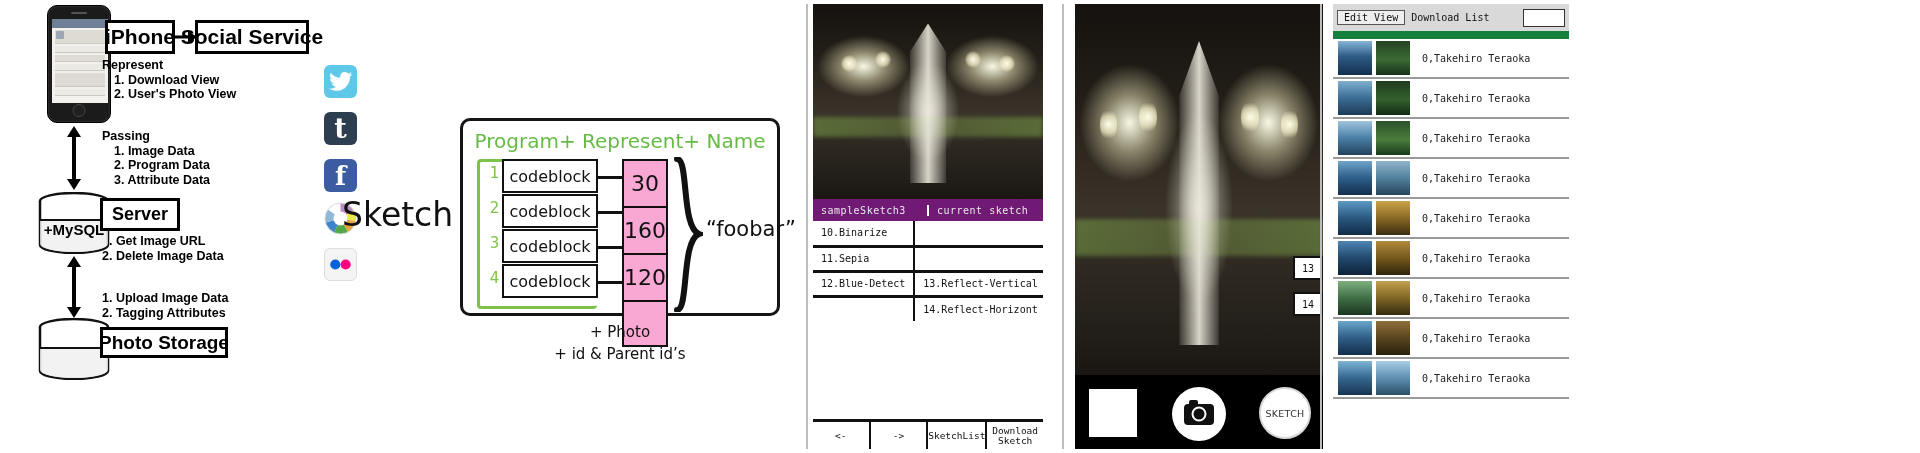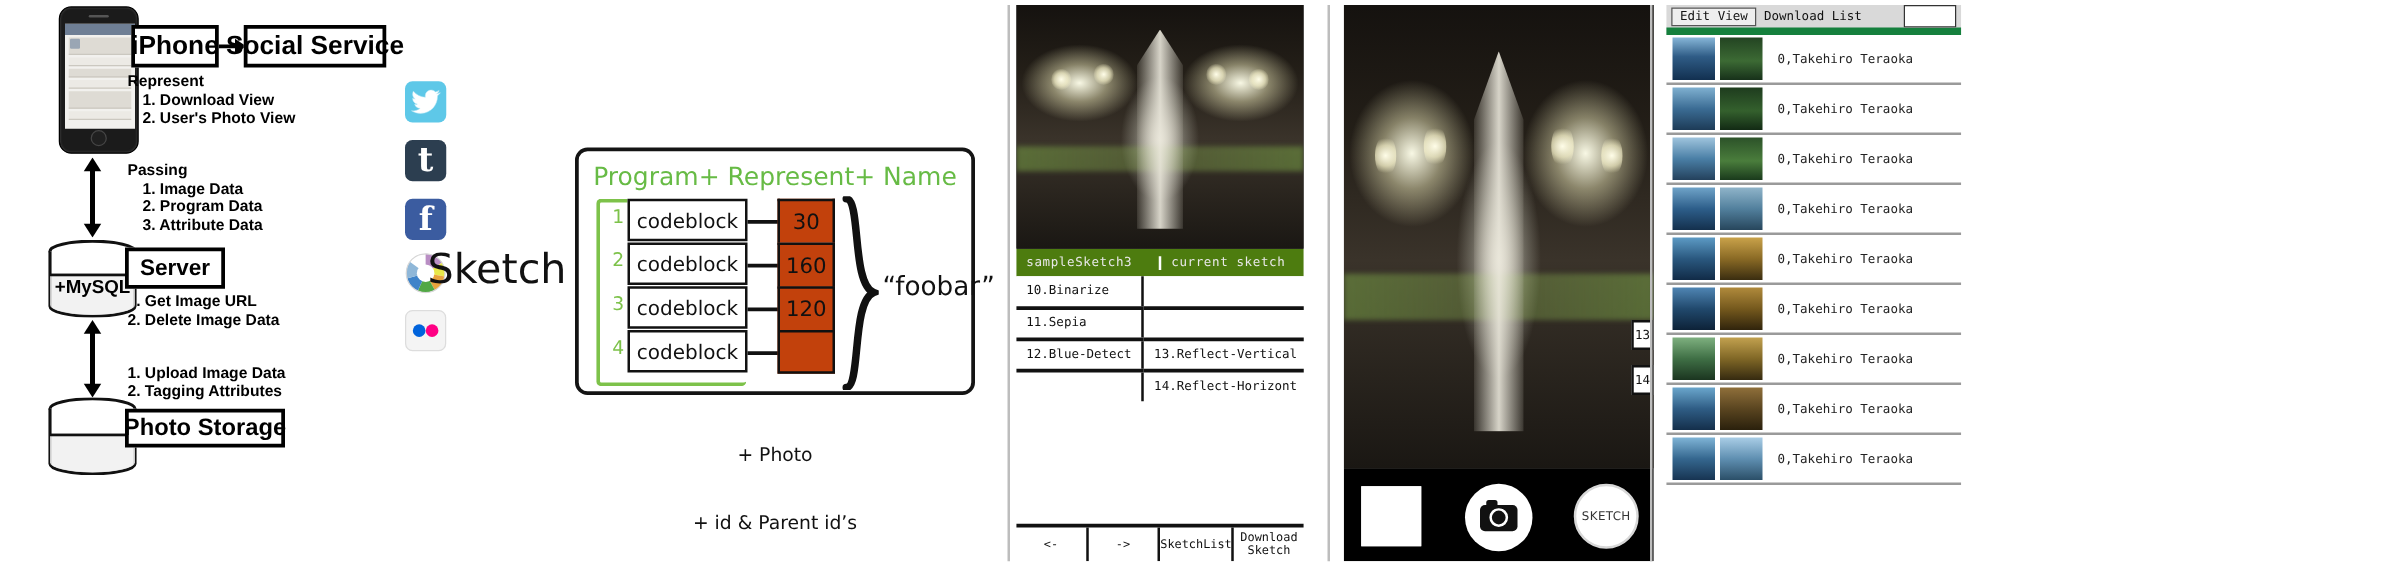--- a/index.html
+++ b/index.html
@@ -105,38 +105,38 @@
   .cb-box {
     position:absolute; left:14px; top:0; width:96px; height:34px;
     border:2.5px solid #111; background:#fff;
     display:flex; align-items:center; justify-content:center;
     font-size:16px; font-family:"DejaVu Sans", sans-serif; color:#111;
   }
   .cb-conn { position:absolute; left:110px; top:17px; width:50px; height:2.5px; background:#111; }
 
   #pv-list { position:absolute; left:159px; top:38px; width:46px; }
   .pv-box {
-    height:35px; border:2.5px solid #111; background:#c2410c;
+    height:47px; border:2.5px solid #111; background:#f9a8d4;
     display:flex; align-items:center; justify-content:center;
-    font-size:17px; font-family:"DejaVu Sans", sans-serif; color:#111;
+    font-size:22px; font-family:"DejaVu Sans", sans-serif; color:#111;
     border-bottom:none;
   }
   .pv-box:last-child { border-bottom:2.5px solid #111; }
 
   #brace { position:absolute; left:210px; top:36px; width:30px; height:155px; }
   #foobar {
     position:absolute; left:243px; top:96px; font-size:21px; color:#111;
     font-family:"DejaVu Sans", sans-serif; white-space:nowrap;
   }
   #sk-caption {
     position:absolute; left:60px; top:322px; width:320px; text-align:center;
     font-size:15px; color:#111; line-height:1.45;
     font-family:"DejaVu Sans", sans-serif;
   }
-  #sk-caption span { display:block;margin-top:32px; }
+  #sk-caption span { display:block; }
 
   
   .shot { position:absolute; top:4px; height:445px; background:#fff; overflow:hidden; }
   #shot1 { left:813px; width:230px; }
   #shot2 { left:1075px; width:248px; }
   #shot3 { left:1333px; width:236px; }
 
   .photo-area { position:relative; width:100%; overflow:hidden; background:#000; }
   .mirror {
     position:absolute; inset:0;
@@ -156,21 +156,21 @@
     position:absolute; left:0; right:0; top:58%; height:10%;
     background:linear-gradient(90deg, rgba(120,160,70,.55), rgba(150,185,90,.3), rgba(120,160,70,.55));
     filter:blur(2px);
   }
   .mirror .lamp {
     position:absolute; width:7%; height:9%; border-radius:50%;
     background:radial-gradient(circle, #fffde8 0%, rgba(255,250,210,.6) 45%, rgba(255,250,210,0) 75%);
   }
 
   .hdrbar {
-    background:#4d7c0f; color:#e8e8e8; height:22px; display:flex; align-items:center;
+    background:#701a75; color:#e8e8e8; height:22px; display:flex; align-items:center;
     font-family:"DejaVu Sans Mono", monospace; font-size:10px; letter-spacing:.5px;
   }
   .hdrbar .c1 { flex:1; padding-left:8px; border-right:2px solid #fff; }
   .hdrbar .c2 { flex:1; padding-left:8px; }
 
   .ftable { width:100%; border-collapse:collapse; background:#fff;
             font-family:"DejaVu Sans Mono", monospace; font-size:10px; color:#111; }
   .ftable td { border-bottom:3px solid #111; border-right:2px solid #111; height:25px; padding:0 8px; white-space:nowrap; }
   .ftable td:last-child { border-right:none; }
   .ftable tr:last-child td { border-bottom:none; }
@@ -195,27 +195,27 @@
              display:flex; align-items:center; justify-content:center; }
   .shutter .cam { width:30px; height:21px; background:#111; border-radius:4px; position:relative; }
   .shutter .cam:before { content:""; position:absolute; left:50%; top:50%; transform:translate(-50%,-50%);
              width:11px; height:11px; border:2.5px solid #fff; border-radius:50%; }
   .shutter .cam:after { content:""; position:absolute; left:5px; top:-4px; width:9px; height:4px;
              background:#111; border-radius:2px 2px 0 0; }
   .sketchbtn { position:absolute; right:12px; bottom:10px; width:52px; height:52px;
              border-radius:50%; background:#fff; border:2px solid #d8d8d8;
              display:flex; align-items:center; justify-content:center;
              font-family:"DejaVu Sans", sans-serif; font-size:9.5px; color:#333; letter-spacing:.3px; }
-  .sidetag { position:absolute; right:0; width:18px; height:24px; background:#fff;
+  .sidetag { position:absolute; right:0; width:30px; height:24px; background:#fff;
              border:2px solid #111; display:flex; align-items:center; justify-content:center;
              font-family:"DejaVu Sans Mono", monospace; font-size:10px; color:#111; }
 
   
-  .dl-top { display:flex; align-items:center; height:24px; background:#d9d9d9;
-            border-bottom:6px solid #15803d; }
+  .dl-top { display:flex; align-items:center; height:35px; background:#d9d9d9;
+            border-bottom:8px solid #15803d; }
   .dl-btn { margin:2px 4px; padding:1px 6px; background:#eee; border:1px solid #555;
             font-family:"DejaVu Sans Mono", monospace; font-size:10px; color:#111; }
   .dl-title { flex:1; font-family:"DejaVu Sans Mono", monospace; font-size:10px; color:#111; padding-left:2px; }
   .dl-white { width:42px; height:18px; background:#fff; border:1px solid #333; margin-right:4px; }
   .dl-row { display:flex; align-items:center; height:40px; border-bottom:2px solid #9a9a9a; background:#fff; }
   .dl-th { width:34px; height:34px; margin-left:5px; }
   .dl-th2 { width:34px; height:34px; margin-left:4px; }
   .dl-name { flex:1; padding-left:12px; font-family:"DejaVu Sans Mono", monospace;
              font-size:10px; color:#222; }
 

